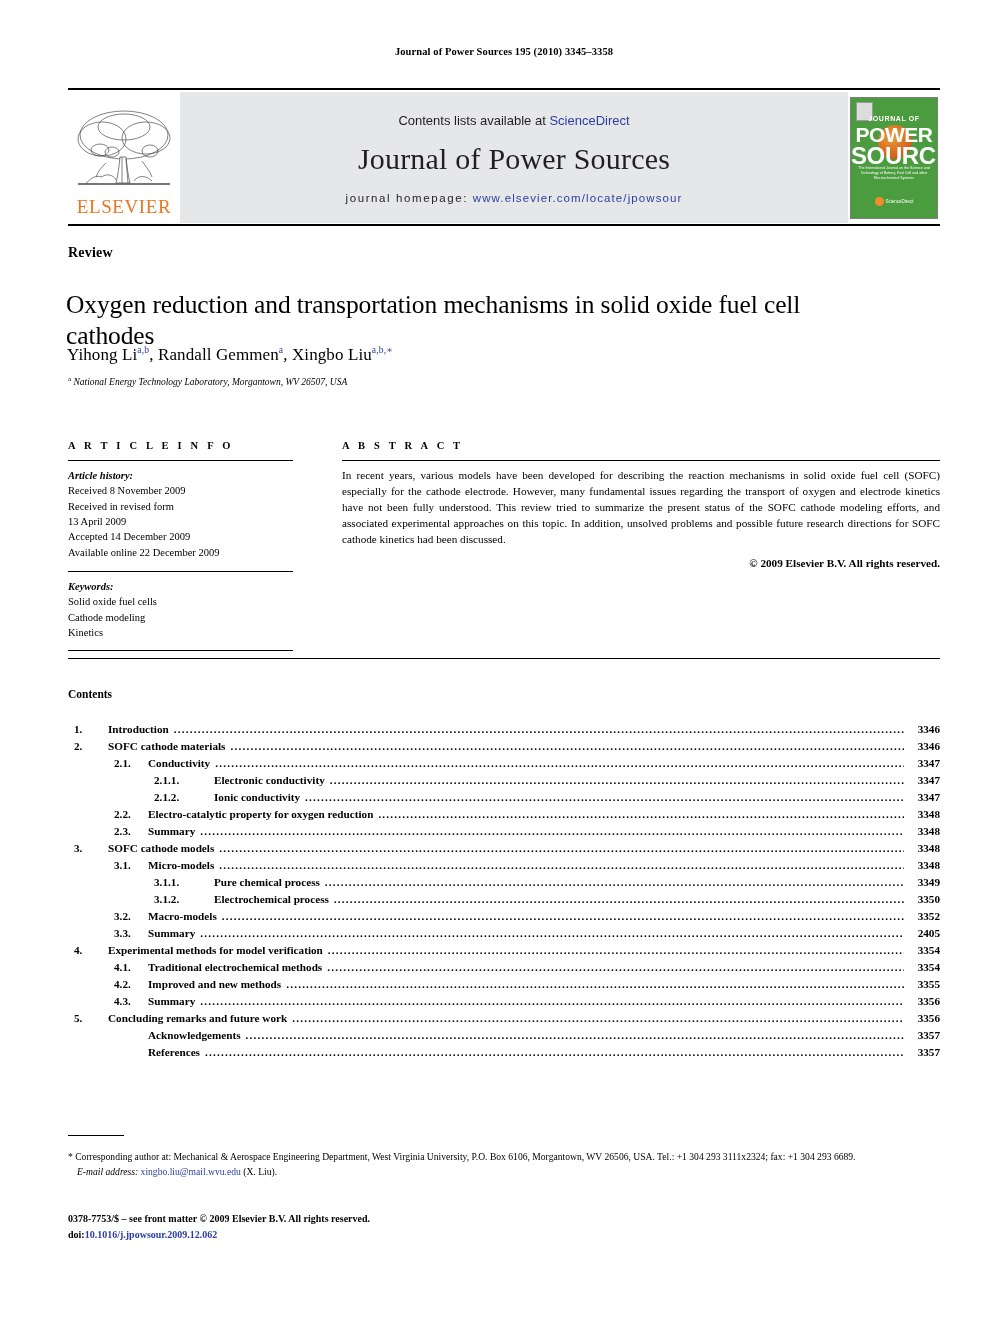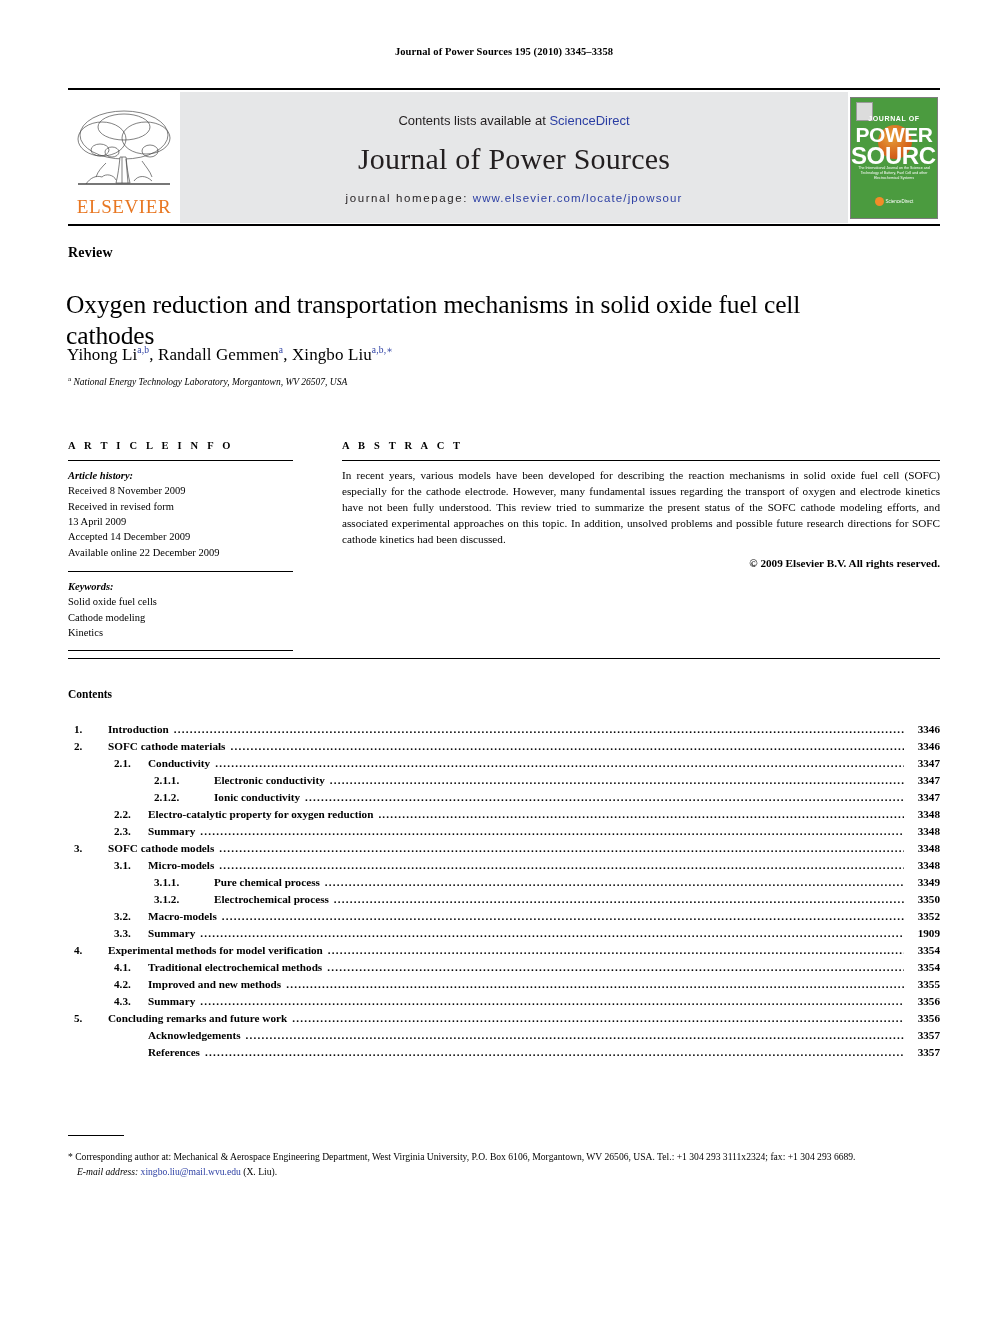--- a/index.html
+++ b/index.html
@@ -571,21 +571,21 @@
       <div class="toc-row lvl2">
         <span class="toc-num">3.2.</span>
         <span class="toc-label">Macro-models</span>
         <span class="toc-dots">....................................................................................................................................................................................................................................................................</span>
         <span class="toc-page">3352</span>
       </div>
       <div class="toc-row lvl2">
         <span class="toc-num">3.3.</span>
         <span class="toc-label">Summary</span>
         <span class="toc-dots">....................................................................................................................................................................................................................................................................</span>
-        <span class="toc-page">1909</span>
+        <span class="toc-page">2405</span>
       </div>
       <div class="toc-row lvl1">
         <span class="toc-num">4.</span>
         <span class="toc-label">Experimental methods for model verification</span>
         <span class="toc-dots">....................................................................................................................................................................................................................................................................</span>
         <span class="toc-page">3354</span>
       </div>
       <div class="toc-row lvl2">
         <span class="toc-num">4.1.</span>
         <span class="toc-label">Traditional electrochemical methods</span>
@@ -628,15 +628,17 @@
   <div class="footnote">
     <div>* Corresponding author at: Mechanical &amp; Aerospace Engineering Department, West Virginia University, P.O. Box 6106, Morgantown, WV 26506, USA. Tel.: +1 304 293 3111x2324; fax: +1 304 293 6689.</div>
     <div class="indent1">
       <span class="email-label">E-mail address:</span>
       <span class="email-link">xingbo.liu@mail.wvu.edu</span>
       <span>(X. Liu).</span>
     </div>
   </div>
 
   <div class="imprint">
+    <div>0378-7753/$ – see front matter © 2009 Elsevier B.V. All rights reserved.</div>
+    <div><span>doi:</span><span class="doi-link">10.1016/j.jpowsour.2009.12.062</span></div>
   </div>
 
 </div>
 
 </body></html>

